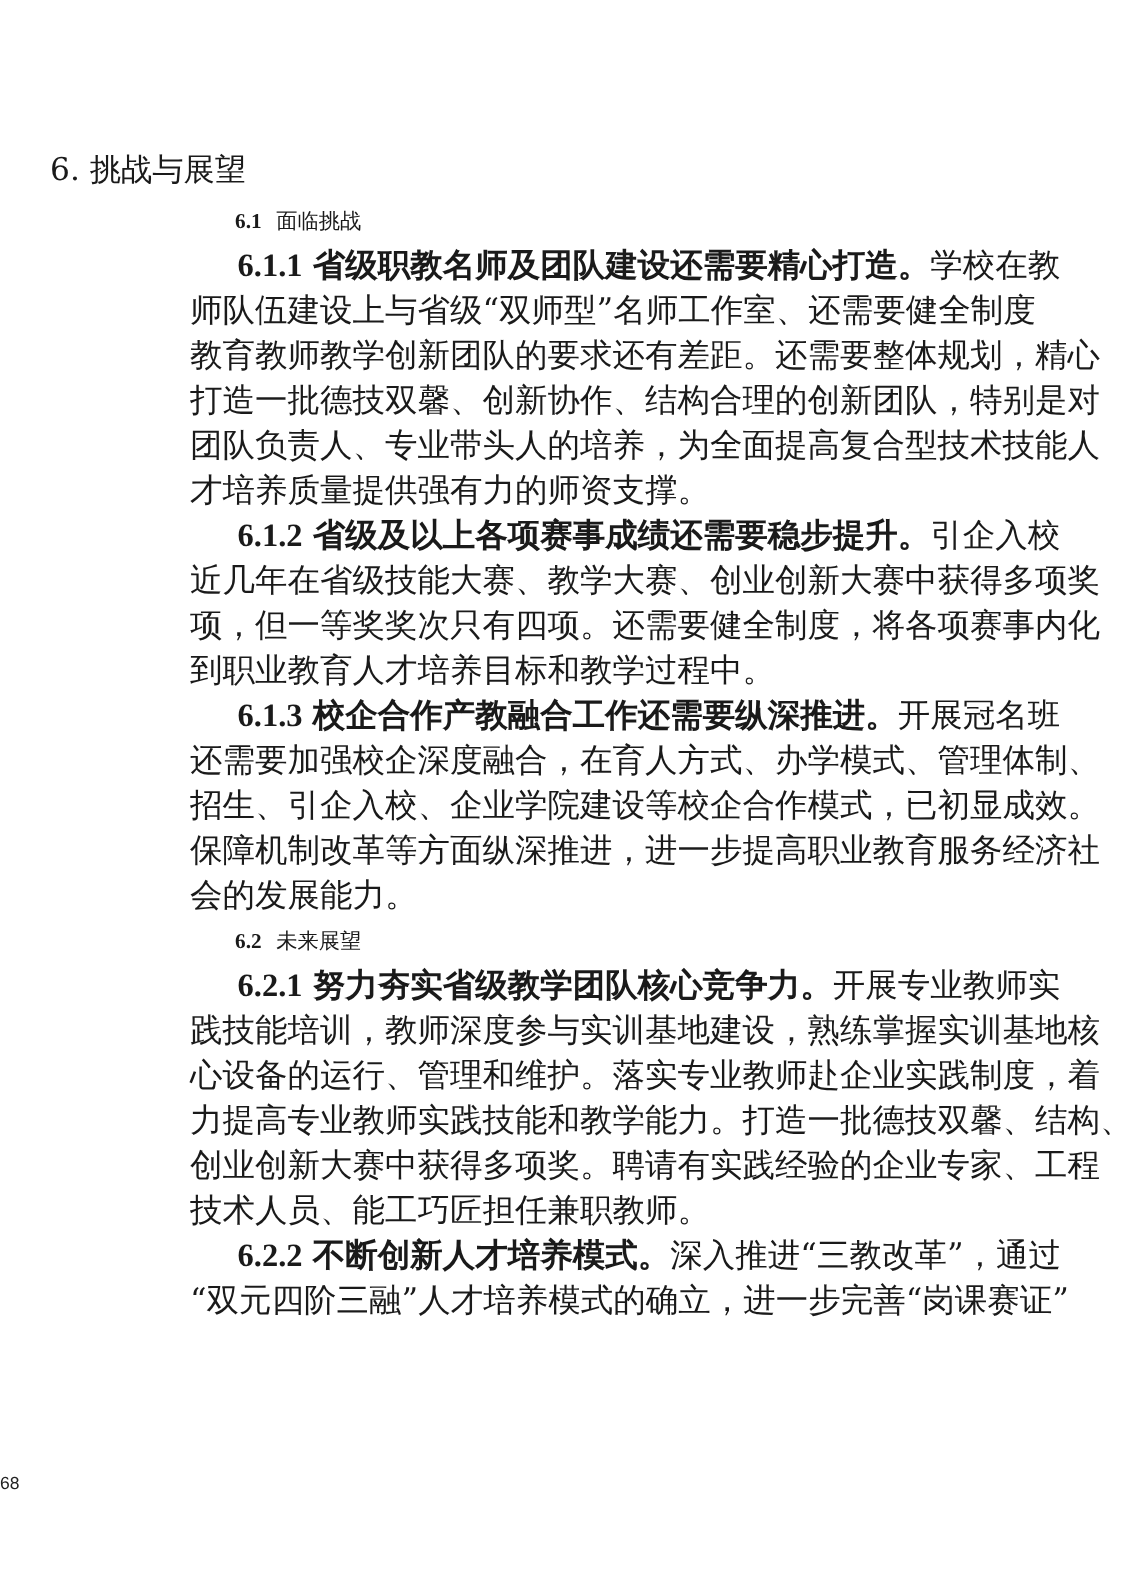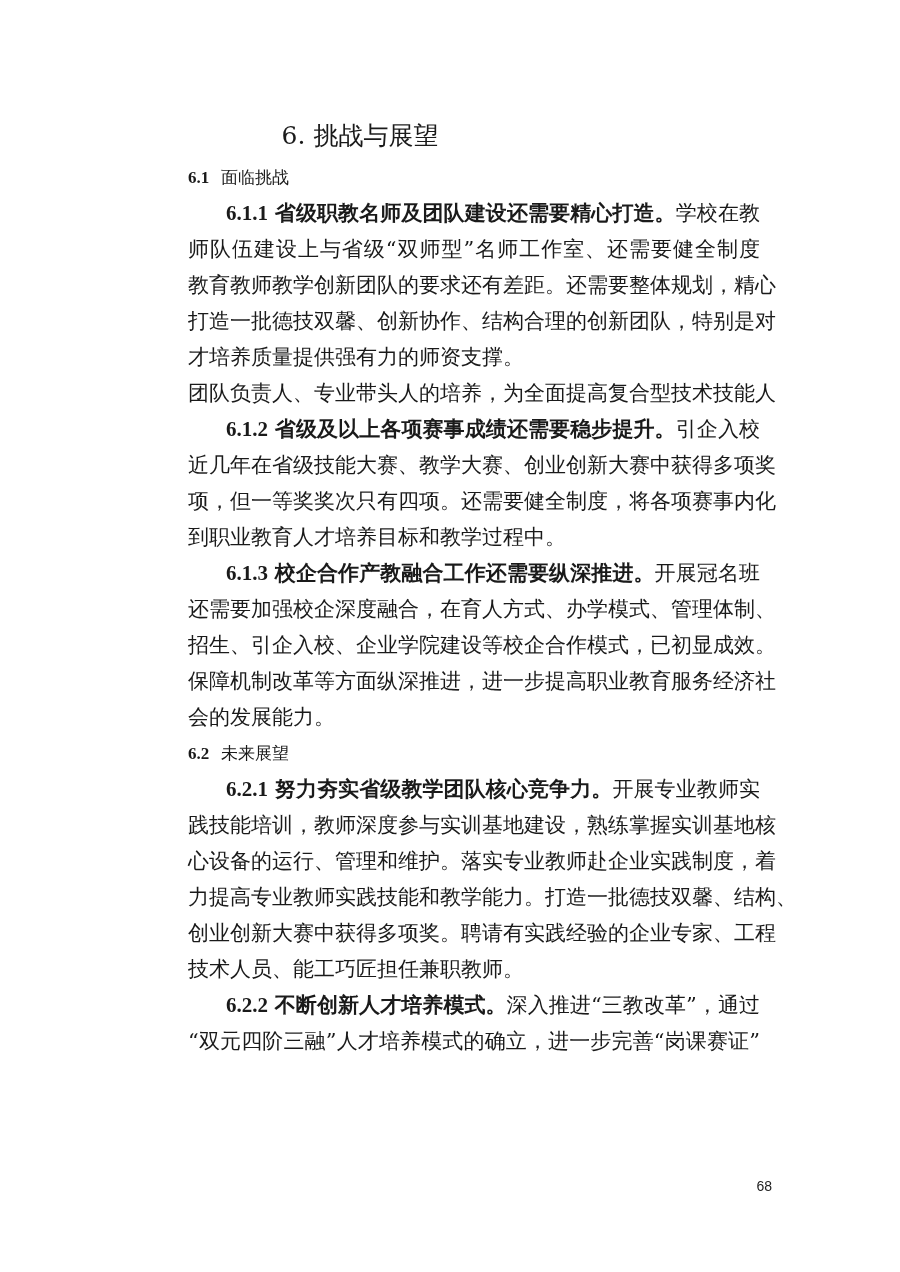--- a/index.html
+++ b/index.html
@@ -1,46 +1,46 @@
 <!DOCTYPE html>
 <html><head>
   <meta charset="utf-8">
   <style>
     html, body { margin:0; padding:0; background:#ffffff; }
     body { width:900px; height:1272px; position:relative; overflow:hidden;
            font-family:"DejaVu Serif", "Liberation Serif", serif; color:#1a1a1a; }
-    .page-title { position:absolute; left:0; width:720px; top:118px; text-align:center;
-                  font-size:25px; line-height:36px; }
+    .page-title { position:absolute; left:0; width:720px; top:118px; 
+                  font-size:25px; line-height:36px;padding-left:40px; }
     .body { position:absolute; left:152px; width:608px; top:159px; }
-    .line { height:36px; line-height:36px; font-size:21px; white-space:nowrap;
-            text-align:justify; text-align-last:justify;margin-left:36px; }
+    .line { height:36px; line-height:36px; font-size:26px; white-space:nowrap;
+            text-align:justify; text-align-last:justify; }
     .line.last { text-align-last:left; }
     .h2 { height:36px; line-height:36px; font-size:17px; padding-left:36px; font-weight:bold; }
     .h2 .t { font-weight:normal; }
     .num { font-family:"Liberation Serif", serif; font-weight:bold; }
     .lead { font-weight:bold; }
-    .page-number { position:absolute; left:0; width:772px; top:1178px; text-align:right;
+    .page-number { position:absolute; left:0; width:772px; top:1178px; text-align:left;
                    font-family:"Liberation Sans", sans-serif; font-size:14px; color:#222; }
     .ind { display:inline-block; width:38px; }
   </style>
 </head>
 <body>
 
 <div class="page-title">6. 挑战与展望</div>
 
 <div class="body">
 
   <div class="h2"><span class="num">6.1</span>&nbsp; <span class="t">面临挑战</span></div>
 
   <div class="line"><span class="ind"></span><span class="num">6.1.1</span> <span class="lead">省级职教名师及团队建设还需要精心打造。</span><span>学校在教</span></div>
   <div class="line">师队伍建设上与省级“双师型”名师工作室、还需要健全制度</div>
   <div class="line">教育教师教学创新团队的要求还有差距。还需要整体规划，精心</div>
   <div class="line">打造一批德技双馨、创新协作、结构合理的创新团队，特别是对</div>
+  <div class="line">团队负责人、专业带头人的培养，为全面提高复合型技术技能人</div>
   <div class="line last">才培养质量提供强有力的师资支撑。</div>
-  <div class="line">团队负责人、专业带头人的培养，为全面提高复合型技术技能人</div>
 
   <div class="line"><span class="ind"></span><span class="num">6.1.2</span> <span class="lead">省级及以上各项赛事成绩还需要稳步提升。</span><span>引企入校</span></div>
   <div class="line">近几年在省级技能大赛、教学大赛、创业创新大赛中获得多项奖</div>
   <div class="line">项，但一等奖奖次只有四项。还需要健全制度，将各项赛事内化</div>
   <div class="line last">到职业教育人才培养目标和教学过程中。</div>
 
   <div class="line"><span class="ind"></span><span class="num">6.1.3</span> <span class="lead">校企合作产教融合工作还需要纵深推进。</span><span>开展冠名班</span></div>
   <div class="line">还需要加强校企深度融合，在育人方式、办学模式、管理体制、</div>
   <div class="line">招生、引企入校、企业学院建设等校企合作模式，已初显成效。</div>
   <div class="line">保障机制改革等方面纵深推进，进一步提高职业教育服务经济社</div>

